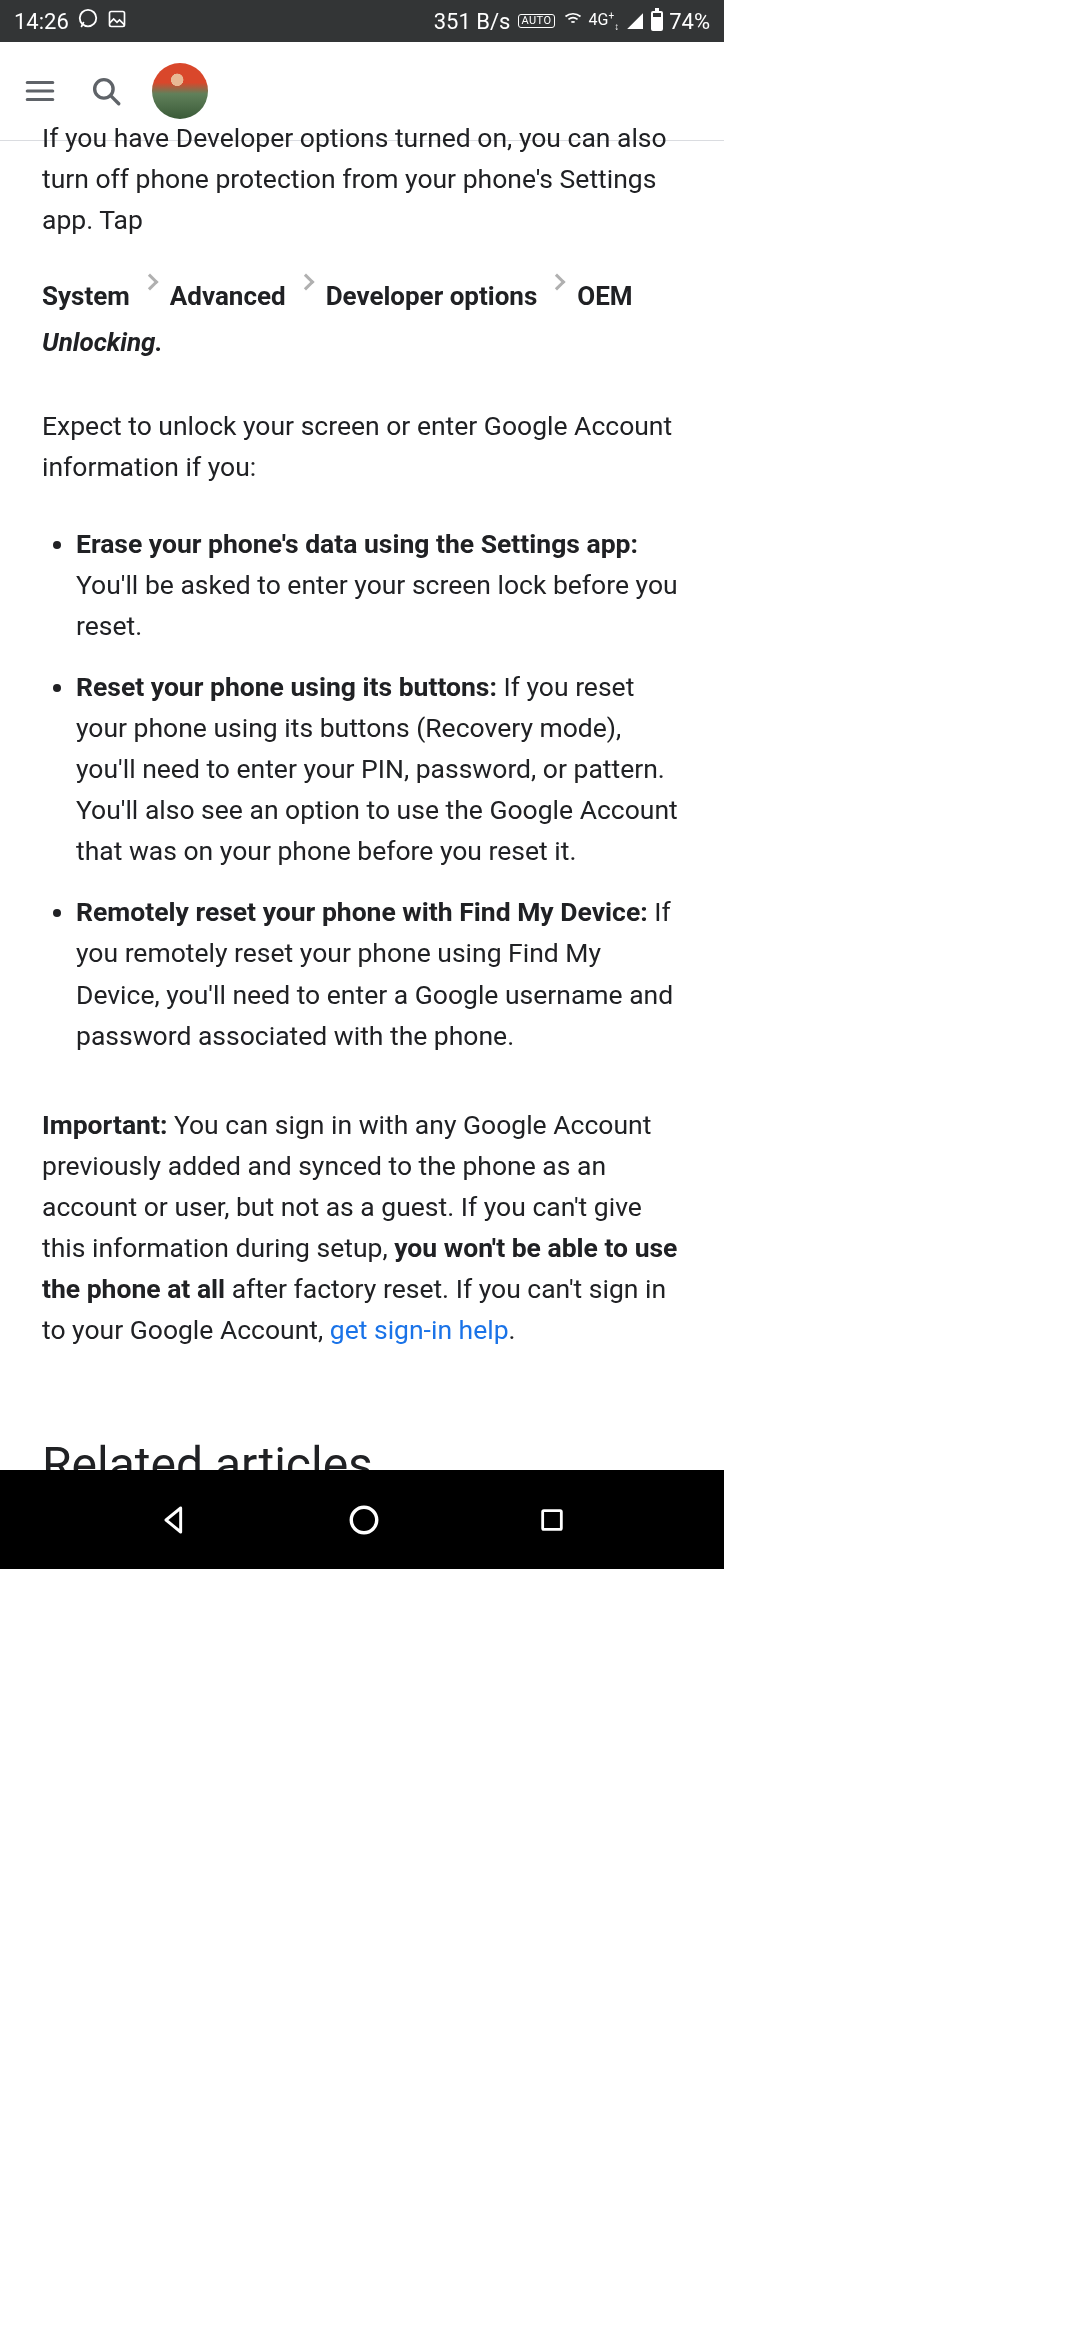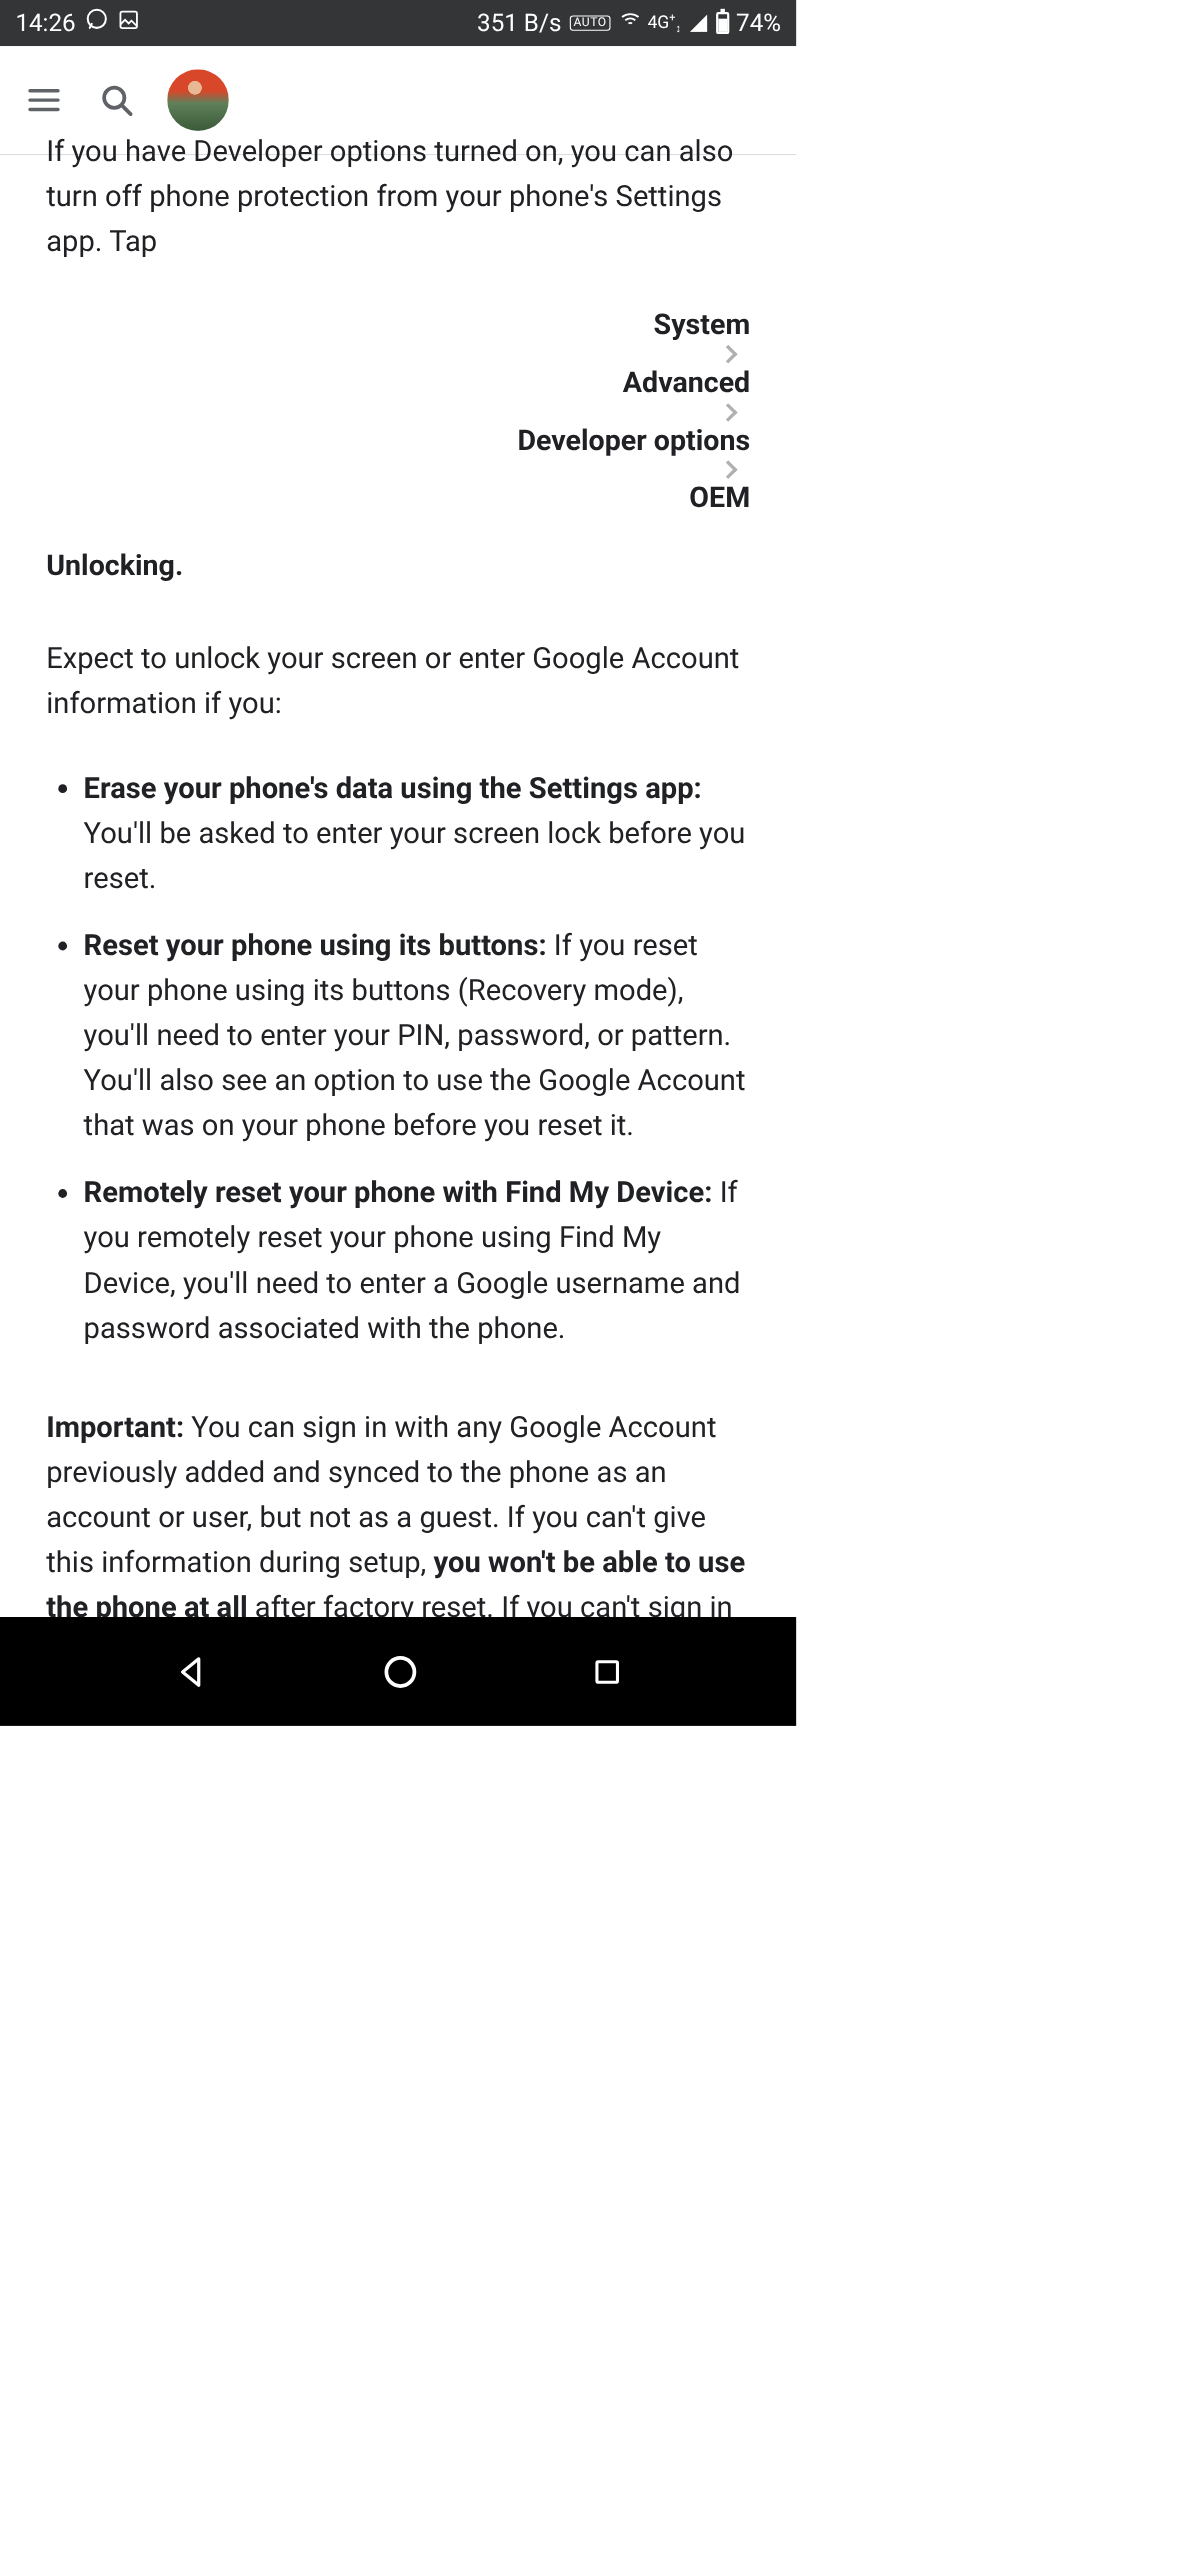--- a/index.html
+++ b/index.html
@@ -66,24 +66,23 @@
   .content {
     padding: 0 42px;
     font-size: 26.5px;
     line-height: 1.55;
     color: #202124;
   }
   .cut-top { margin-top: -24px; }
   .breadcrumb {
     display: flex;
     flex-wrap: wrap;
-    align-items: flex-end;
+    align-items: flex-start;
     margin-top: 10px;
     margin-bottom: 42px;
-    flex-direction: column;
   }
   .bc-item {
     font-weight: 700;
     font-size: 26px;
   }
   .bc-chevron {
     margin: 0 14px;
     width: 12px;
     height: 12px;
     border-right: 3px solid #b0b0b0;
@@ -210,21 +209,21 @@
     <span>off phone protection from your phone's Settings app. Tap</span>
   </p>
   <div class="breadcrumb">
     <span class="bc-item">System</span>
     <span class="bc-chevron"></span>
     <span class="bc-item">Advanced</span>
     <span class="bc-chevron"></span>
     <span class="bc-item">Developer options</span>
     <span class="bc-chevron"></span>
     <span class="bc-item">OEM</span>
-    <span class="bc-last" style="width:100%;margin-top:22px;"><span>Unlocking</span>.</span>
+    <span class="bc-last" style="width:100%;margin-top:6px;font-style:italic;"><span>Unlocking</span>.</span>
   </div>
 
 
   <p class="para">Expect to unlock your screen or enter Google Account information if you:</p>
 
   <ul class="list">
     <li>
       <span class="li-title">Erase your phone's data using the Settings app:</span>
       <span>You'll be asked to enter your screen lock before you reset.</span>
     </li>

